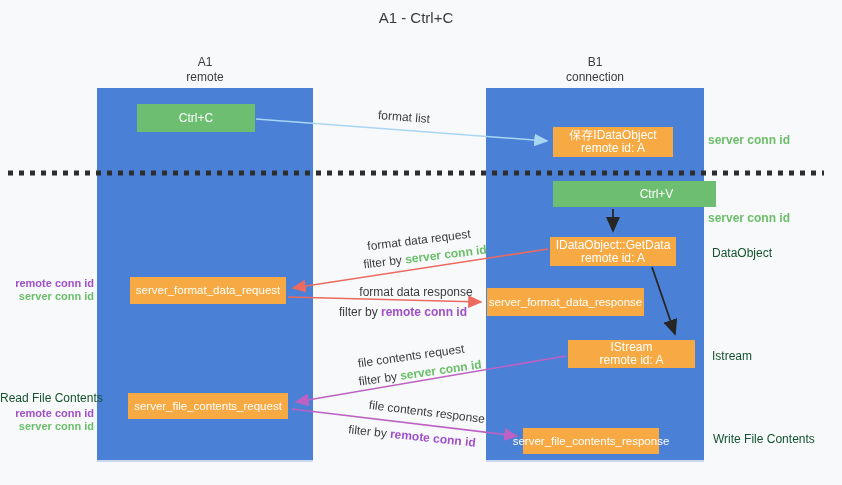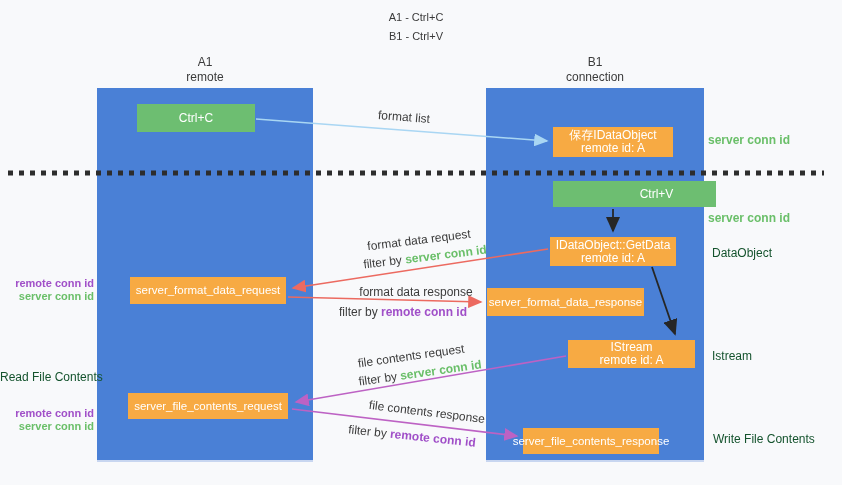--- a/index.html
+++ b/index.html
@@ -1,18 +1,18 @@
 <!DOCTYPE html>
 <html><head>
 <meta charset="utf-8">
 <style>
   html,body{margin:0;padding:0;}
   body{font-family:"Liberation Sans","DejaVu Sans",sans-serif;background:#f8f9fb;}
   .canvas{position:relative;width:842px;height:485px;background:#f8f9fb;overflow:hidden;}
-  .title{position:absolute;top:8px;left:0;width:832px;text-align:center;font-size:11px;line-height:19px;color:#3a3a3a;}
+  .title{position:absolute;top:8px;left:0;width:832px;text-align:center;font-size:15px;line-height:19px;color:#3a3a3a;}
   .col-header{position:absolute;top:55px;text-align:center;font-size:12px;line-height:15px;color:#3b3b3b;}
   .col{position:absolute;top:88px;height:372px;background:#4a80d6;border-bottom:2px solid #c8d6f0;}
   .node{position:absolute;display:flex;flex-direction:column;align-items:center;justify-content:center;color:#fff;text-align:center;font-size:12px;line-height:13px;}
   .node.green{background:#6dbe71;}
   .node.orange{background:#f7aa43;}
   .node .sub{font-size:12px;}
   .mid-label{position:absolute;white-space:nowrap;font-size:12px;color:#3c3c3c;transform-origin:center;}
   .side-label{position:absolute;white-space:nowrap;font-size:12px;color:#14532d;}
   .left-group{position:absolute;left:0;width:94px;text-align:right;white-space:nowrap;}
   .conn-green{color:#6abf69;font-weight:bold;font-size:11px;line-height:13px;}
@@ -22,21 +22,20 @@
   .right-conn{position:absolute;left:708px;font-size:12px;font-weight:bold;color:#6abf69;white-space:nowrap;}
   svg.overlay{position:absolute;left:0;top:0;pointer-events:none;}
 </style>
 </head>
 <body>
 
 <div class="canvas">
 
   <div class="title">
     <div>A1 - Ctrl+C</div>
-    <div>B1 - Ctrl+V</div>
   </div>
 
   <div class="col-header" style="left:97px;width:216px;">
     <div>A1</div>
     <div>remote</div>
   </div>
   <div class="col-header" style="left:486px;width:218px;">
     <div>B1</div>
     <div>connection</div>
   </div>
@@ -124,21 +123,21 @@
   <div class="mid-label" style="left:427px;top:412px;transform:translate(-50%,-50%) rotate(7deg);">file contents response</div>
   <div class="mid-label" style="left:412px;top:436px;transform:translate(-50%,-50%) rotate(6deg);">
     <span>filter by</span>
     <span class="lbl-purple">remote conn id</span>
   </div>
 
   <div class="left-group" style="top:277px;">
     <div class="conn-purple">remote conn id</div>
     <div class="conn-green">server conn id</div>
   </div>
-  <div class="left-group" style="top:370px;">
+  <div class="left-group" style="top:391px;">
     <div class="side-label" style="position:static;">Read File Contents</div>
   </div>
   <div class="left-group" style="top:407px;">
     <div class="conn-purple">remote conn id</div>
     <div class="conn-green">server conn id</div>
   </div>
 
   <div class="right-conn" style="top:133px;">server conn id</div>
   <div class="right-conn" style="top:211px;">server conn id</div>
   <div class="side-label" style="left:712px;top:246px;">DataObject</div>

